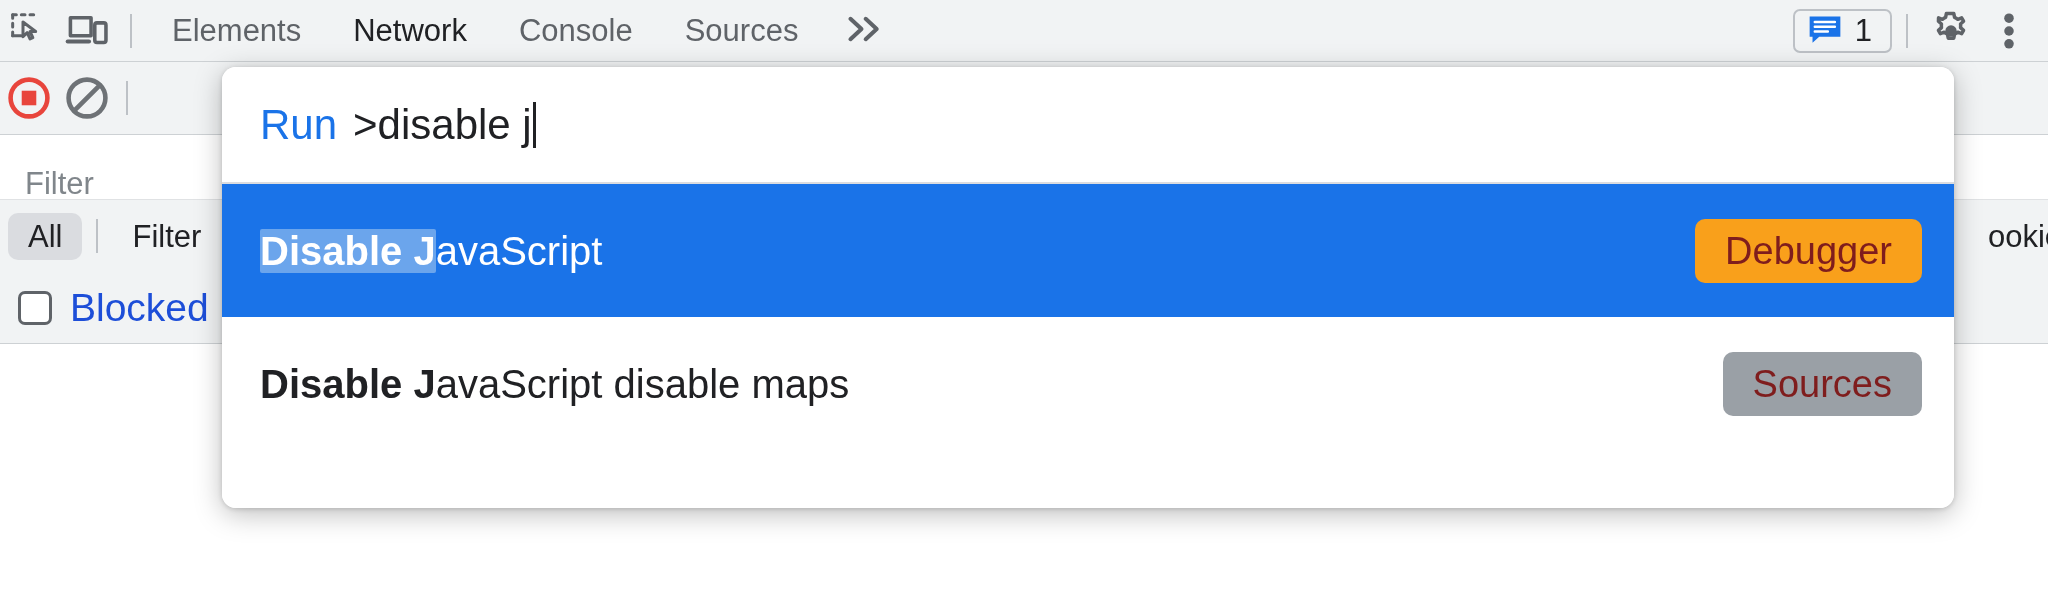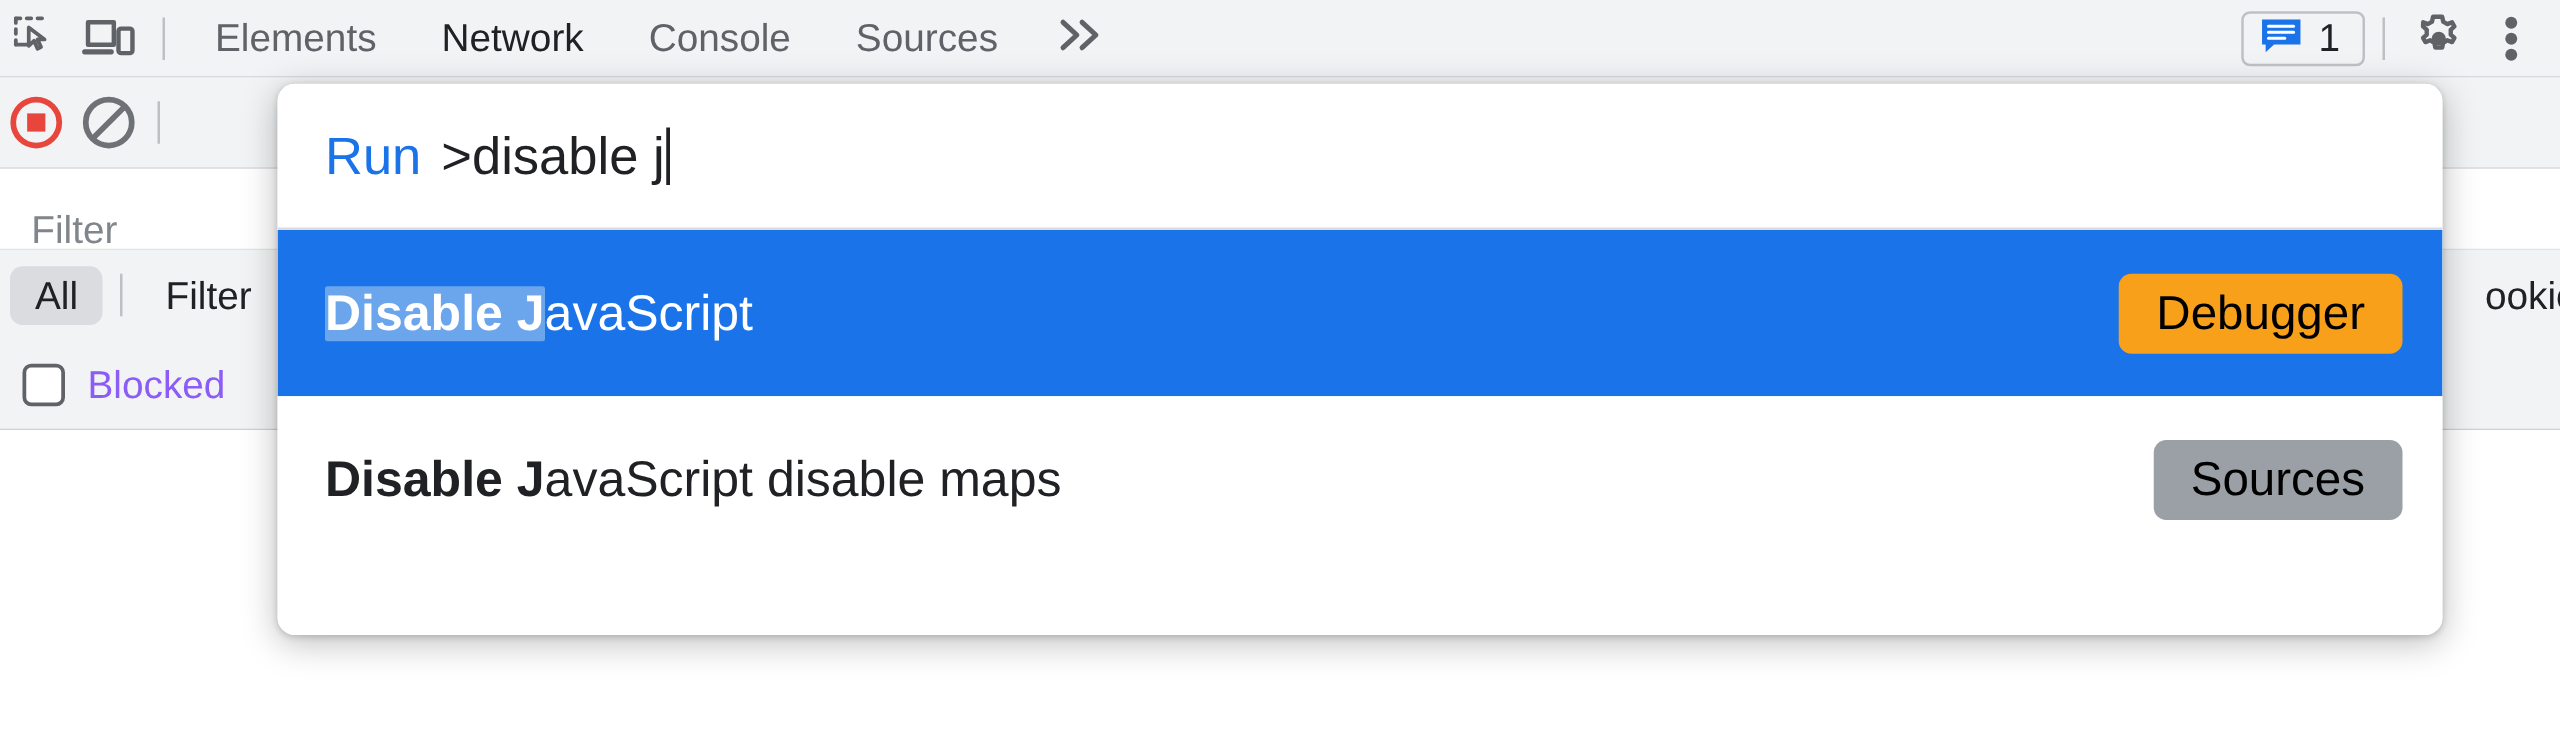--- a/index.html
+++ b/index.html
@@ -177,22 +177,22 @@
   .cbox {
     width: 34px;
     height: 34px;
     border: 3px solid #5f6368;
     border-radius: 7px;
     background: #ffffff;
     flex: none;
     box-sizing: border-box;
   }
   .cbox-label {
-    font-size: 31px;
-    color: #8b5cf6;
+    font-size: 39px;
+    color: #1d4ed8;
     white-space: nowrap;
     line-height: 1;
   }
 
   .panel-body {
     position: absolute;
     left: 0; top: 344px;
     width: 2048px;
     height: 249px;
     background: #ffffff;
@@ -262,21 +262,21 @@
     font-weight: bold;
   }
   .result-row.selected .result-title .match {
     background: #6ba5ec;
     border-radius: 2px;
   }
 
   .badge {
     margin-left: auto;
     font-size: 38px;
-    color: #000000;
+    color: #7f1d1d;
     border-radius: 10px;
     padding: 13px 30px;
     line-height: 1;
     white-space: nowrap;
   }
   .badge.orange { background: #f9a01b; }
   .badge.gray { background: #9aa0a6; }
 
   .palette-pad-bottom {
     height: 58px;

